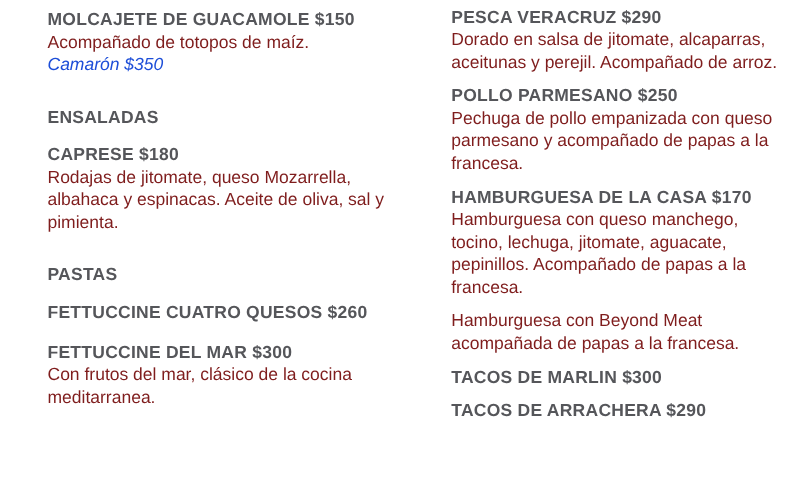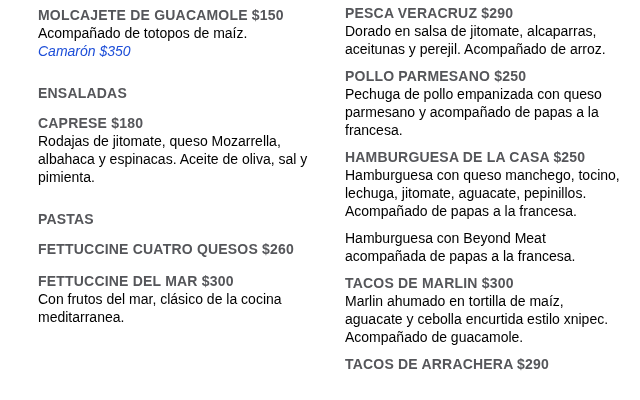--- a/index.html
+++ b/index.html
@@ -37,33 +37,33 @@
   .item-title, .section-header {
     font-size: 14px;
     line-height: 18px;
     font-weight: bold;
     color: #55565a;
     letter-spacing: 0.2px;
   }
   .item-desc {
     font-size: 14px;
     line-height: 18px;
-    color: #000000;
+    color: #7f1d1d;
   }
   .item-note {
     font-size: 14px;
     line-height: 18px;
     color: #1d4ed8;
     font-style: italic;
   }
   .section-header {
     margin: 24px 0 12px 0;
   }
   .col-left .menu-item { margin-bottom: 14px; }
-  .col-right .menu-item { margin-bottom: 9px; }
+  .col-right .menu-item { margin-bottom: 9px; margin-left: 16px; }
 </style>
 </head>
 <body>
 
 <div class="page">
   <div class="col col-left">
       <div class="menu-item">
         <div class="item-title">MOLCAJETE DE GUACAMOLE $150</div>
         <div class="item-desc">Acompañado de totopos de maíz.</div>
         <div class="item-note">Camarón $350</div>
@@ -85,27 +85,26 @@
   <div class="col col-right">
       <div class="menu-item">
         <div class="item-title">PESCA VERACRUZ $290</div>
         <div class="item-desc">Dorado en salsa de jitomate, alcaparras, aceitunas y perejil. Acompañado de arroz.</div>
       </div>
       <div class="menu-item">
         <div class="item-title">POLLO PARMESANO $250</div>
         <div class="item-desc">Pechuga de pollo empanizada con queso parmesano y acompañado de papas a la francesa.</div>
       </div>
       <div class="menu-item">
-        <div class="item-title">HAMBURGUESA DE LA CASA $250</div>
+        <div class="item-title">HAMBURGUESA DE LA CASA $170</div>
         <div class="item-desc">Hamburguesa con queso manchego, tocino, lechuga, jitomate, aguacate, pepinillos. Acompañado de papas a la francesa.</div>
       </div>
       <div class="menu-item">
         <div class="item-desc">Hamburguesa con Beyond Meat acompañada de papas a la francesa.</div>
       </div>
       <div class="menu-item">
         <div class="item-title">TACOS DE MARLIN $300</div>
-        <div class="item-desc">Marlin ahumado en tortilla de maíz, aguacate y cebolla encurtida estilo xnipec. Acompañado de guacamole.</div>
       </div>
       <div class="menu-item">
         <div class="item-title">TACOS DE ARRACHERA $290</div>
       </div>
     </div>
 </div>
 
 </body></html>

